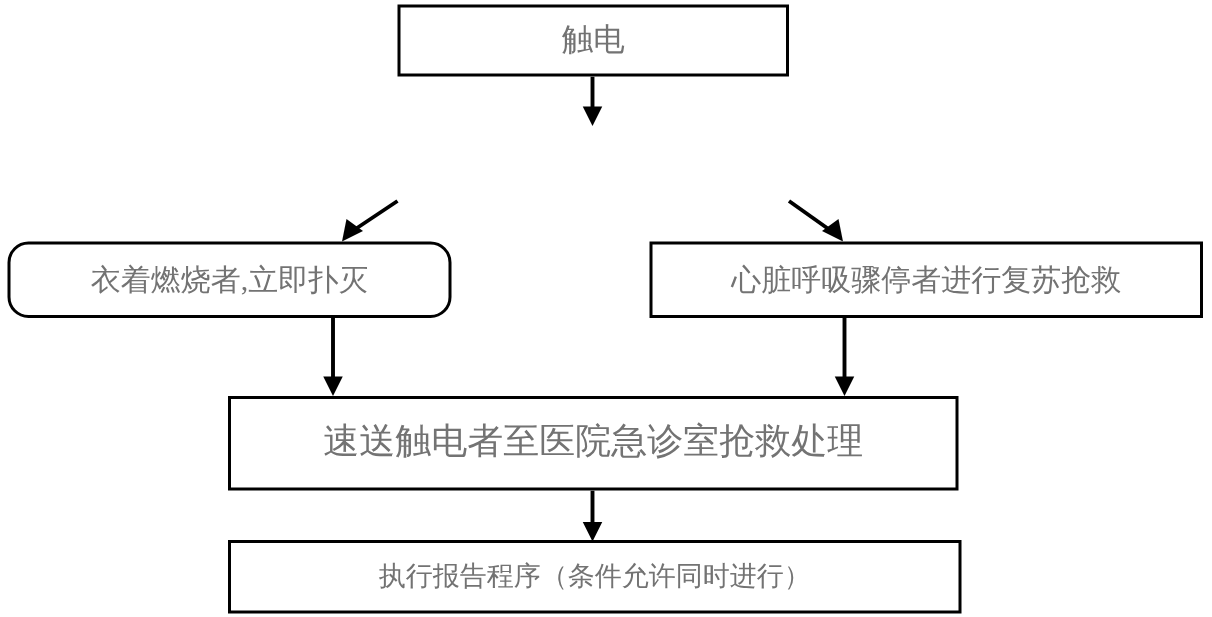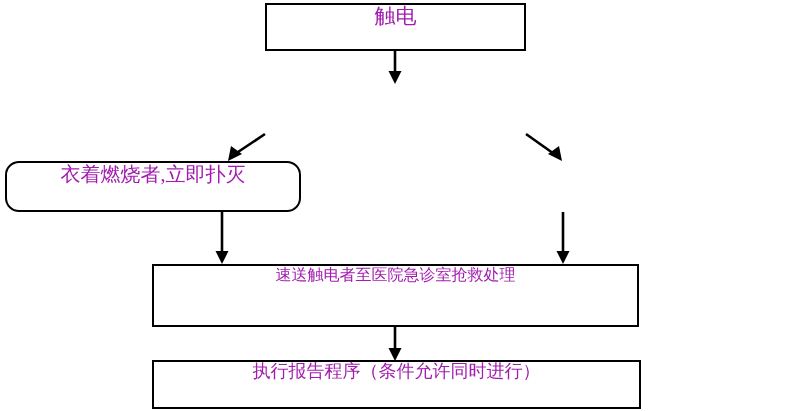--- a/index.html
+++ b/index.html
@@ -16,35 +16,35 @@
     height: 411px;
     background: #ffffff;
     overflow: hidden;
   }
   .node {
     position: absolute;
     box-sizing: border-box;
     border: 2px solid #000000;
     background: #ffffff;
     display: flex;
-    align-items: flex-start;
+    align-items: center;
     justify-content: center;
-    color: #a21caf;
+    color: #737373;
     line-height: 1.1;
     white-space: nowrap;
   }
   .node-label {
     display: block;
   }
   
   #node-start      { left: 265px; top: 3px;   width: 261px; height: 48px;  font-size: 21px; }
   #node-disconnect { left: 265px; top: 83px;  width: 262px; height: 51px;  font-size: 20px; }
   #node-burning    { left: 5px;   top: 161px; width: 296px; height: 51px;  font-size: 20px; border-radius: 14px; }
   #node-cpr        { left: 433px; top: 161px; width: 369px; height: 51px;  font-size: 20px; }
-  #node-hospital   { left: 152px; top: 264px; width: 487px; height: 63px;  font-size: 16px; }
+  #node-hospital   { left: 152px; top: 264px; width: 487px; height: 63px;  font-size: 24px; }
   #node-report     { left: 152px; top: 360px; width: 489px; height: 49px;  font-size: 18px; }
 
   #edges {
     position: absolute;
     left: 0;
     top: 0;
     width: 808px;
     height: 411px;
     pointer-events: none;
   }
@@ -98,20 +98,23 @@
 
   <div class="node" id="node-start">
     <span class="node-label">触电</span>
   </div>
 
 
   <div class="node" id="node-burning">
     <span class="node-label">衣着燃烧者,立即扑灭</span>
   </div>
 
+  <div class="node" id="node-cpr">
+    <span class="node-label">心脏呼吸骤停者进行复苏抢救</span>
+  </div>
 
   <div class="node" id="node-hospital">
     <span class="node-label">速送触电者至医院急诊室抢救处理</span>
   </div>
 
   <div class="node" id="node-report">
     <span class="node-label">执行报告程序（条件允许同时进行）</span>
   </div>
 
 </div>

